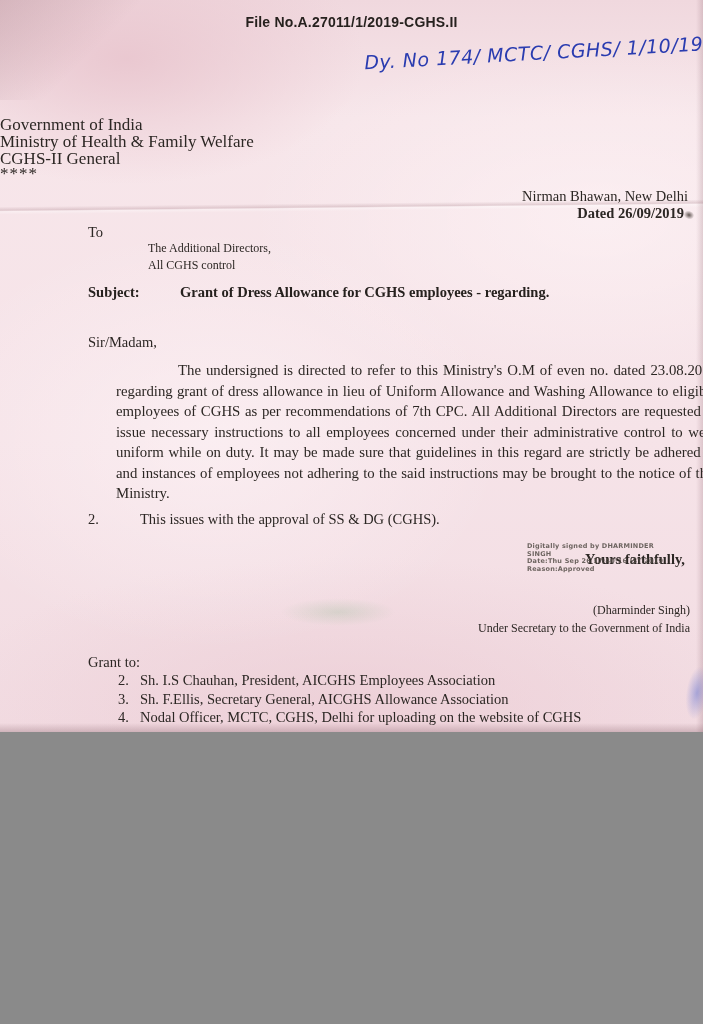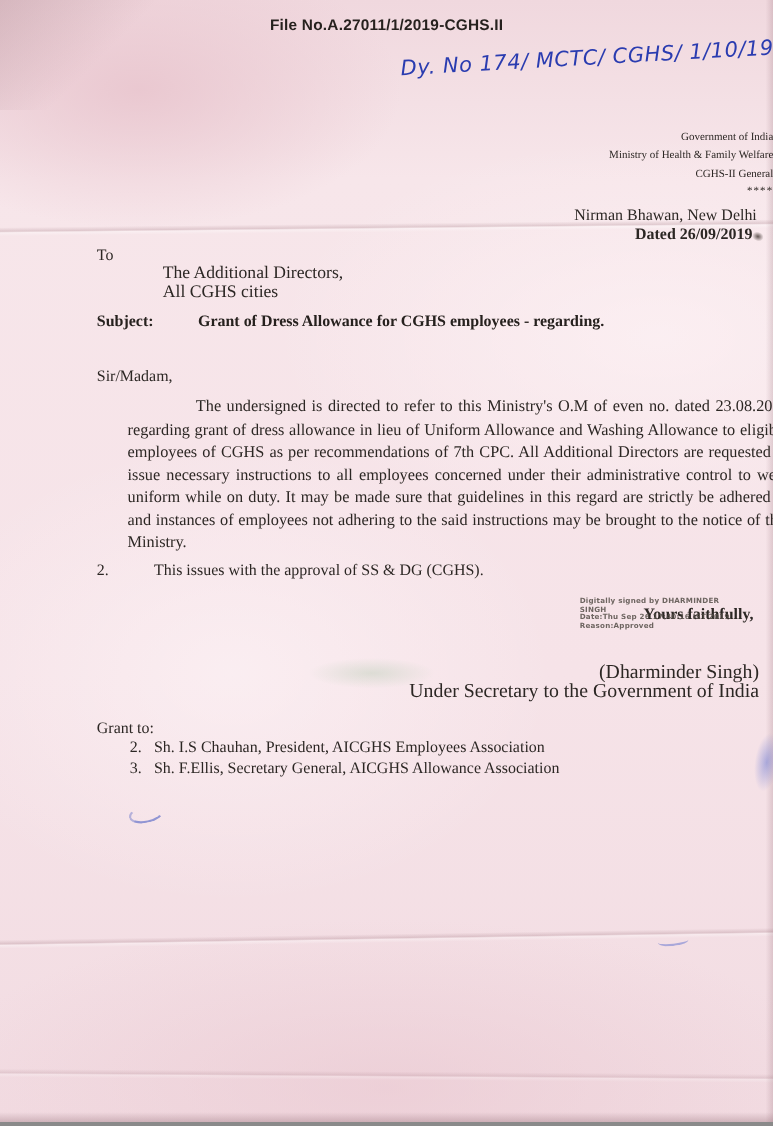--- a/index.html
+++ b/index.html
@@ -1,19 +1,19 @@
 <!DOCTYPE html>
 <html><head>
 <meta charset="utf-8">
 <style>
   * { margin:0; padding:0; box-sizing:border-box; }
   html,body { background:#8a8a8a; }
   .page {
     position:relative;
-    width:703px; height:1020px;
+    width:703px; height:732px;
     margin:0 auto;
     overflow:hidden;
     color:#2c2724;
     font-family:"Liberation Serif", serif;
     background-color:#f5e1e6;
     background-image:
       radial-gradient(ellipse 340px 180px at 18% 8%, rgba(232,196,205,0.85), rgba(232,196,205,0) 70%),
       radial-gradient(ellipse 500px 260px at 85% 30%, rgba(255,246,248,0.55), rgba(255,246,248,0) 70%),
       radial-gradient(ellipse 420px 300px at 30% 60%, rgba(255,248,250,0.5), rgba(255,248,250,0) 70%),
       radial-gradient(ellipse 600px 220px at 50% 97%, rgba(233,199,208,0.6), rgba(233,199,208,0) 70%),
@@ -80,32 +80,32 @@
   .handwritten {
     position:absolute; top:42px; left:364px; width:336px;
     color:#2a3cb0;
     font-family:"DejaVu Sans", sans-serif;
     font-style:italic; font-size:19px; letter-spacing:0.5px;
     transform:rotate(-3.2deg);
     white-space:nowrap;
   }
   .org-block {
     position:absolute; top:116px; left:0; width:100%;
-    text-align:right; font-size:10px; line-height:17px;
+    text-align:left; font-size:17px; line-height:17px;
   }
   .org-block .stars { letter-spacing:1px; line-height:14px; }
   .place-date {
     position:absolute; top:188px; right:15px;
     text-align:right; font-size:14.5px; line-height:17px;
   }
   .place-date .dated { font-weight:bold; padding-right:4px; }
   .to-label { position:absolute; top:224px; left:88px; font-size:14.5px; }
   .addressee {
     position:absolute; top:240px; left:148px;
-    font-size:16px; line-height:17px;
+    font-size:12px; line-height:17px;
   }
   .subject-row {
     position:absolute; top:284px; left:88px; right:20px;
     font-weight:bold; font-size:14.5px; color:#26211e;
   }
   .subject-row .subject-label { display:inline-block; width:92px; }
   .salutation { position:absolute; top:334px; left:88px; font-size:14.5px; }
   .para1 {
     position:absolute; top:360px; left:88px; width:601px;
     text-align:justify; text-indent:62px;
@@ -115,21 +115,21 @@
   .para2 .para2-num { display:inline-block; width:52px; }
   .closing { position:absolute; top:551px; right:18px; text-align:left; font-size:14.5px;font-weight:bold; }
   .dsig {
     position:absolute; top:543px; right:16px; width:160px;
     font-family:"DejaVu Sans", sans-serif;
     font-weight:bold; font-size:6.5px; line-height:7.5px;
     color:#564f49; opacity:0.85; letter-spacing:0.2px;
   }
   .sig-block {
     position:absolute; top:601px; right:13px;
-    text-align:right; line-height:18px; font-size:18px;margin-left:20px;
+    text-align:right; line-height:18px; font-size:12px;margin-left:20px;
   }
   .copy-label { position:absolute; top:654px; left:88px; font-size:14.5px; }
   .copy-list { position:absolute; top:671px; left:118px; font-size:14.5px; line-height:18.5px; }
   .copy-row .copy-num { display:inline-block; width:22px; }
 </style>
 </head>
 <body>
 
 <div class="page">
 
@@ -158,21 +158,21 @@
 
   <div class="place-date">
     <div>Nirman Bhawan, New Delhi</div>
     <div class="dated">Dated 26/09/2019</div>
   </div>
 
   <div class="to-label">To</div>
 
   <div class="addressee">
     <div>The Additional Directors,</div>
-    <div>All CGHS cities</div>
+    <div>All CGHS control</div>
   </div>
 
   <div class="subject-row">
     <span class="subject-label">Subject:</span><span>Grant of Dress Allowance for CGHS employees - regarding.</span>
   </div>
 
   <div class="salutation">Sir/Madam,</div>
 
   <div class="para1">The undersigned is directed to refer to this Ministry's O.M of even no. dated 23.08.2018 regarding grant of dress allowance in lieu of Uniform Allowance and Washing Allowance to eligible employees of CGHS as per recommendations of 7th CPC. All Additional Directors are requested to issue necessary instructions to all employees concerned under their administrative control to wear uniform while on duty. It may be made sure that guidelines in this regard are strictly be adhered to and instances of employees not adhering to the said instructions may be brought to the notice of this Ministry.</div>
 
@@ -196,15 +196,18 @@
 
   <div class="copy-label">Grant to:</div>
 
   <div class="copy-list">
     <div class="copy-row">
       <span class="copy-num">2.</span><span>Sh. I.S Chauhan, President, AICGHS Employees Association</span>
     </div>
     <div class="copy-row">
       <span class="copy-num">3.</span><span>Sh. F.Ellis, Secretary General, AICGHS Allowance Association</span>
     </div>
+    <div class="copy-row">
+      <span class="copy-num">4.</span><span>Nodal Officer, MCTC, CGHS, Delhi for uploading on the website of CGHS</span>
+    </div>
   </div>
 
 </div>
 
 </body></html>

